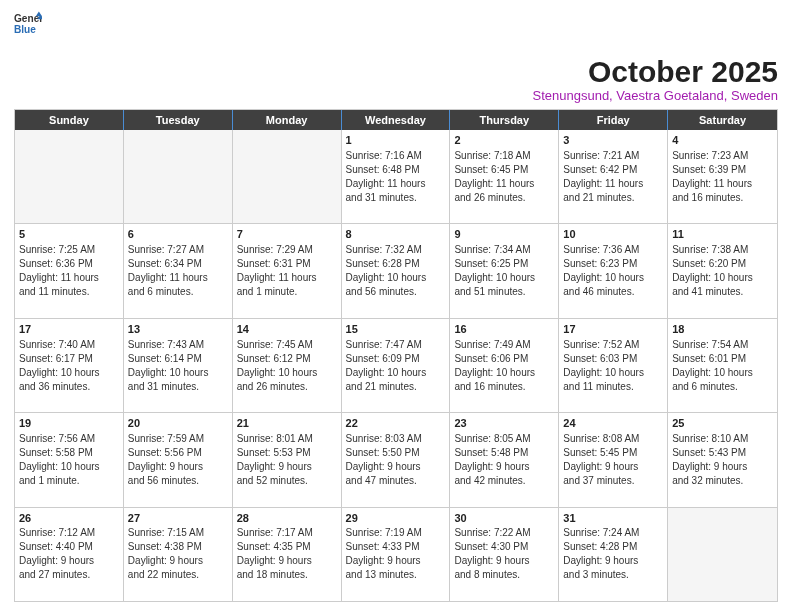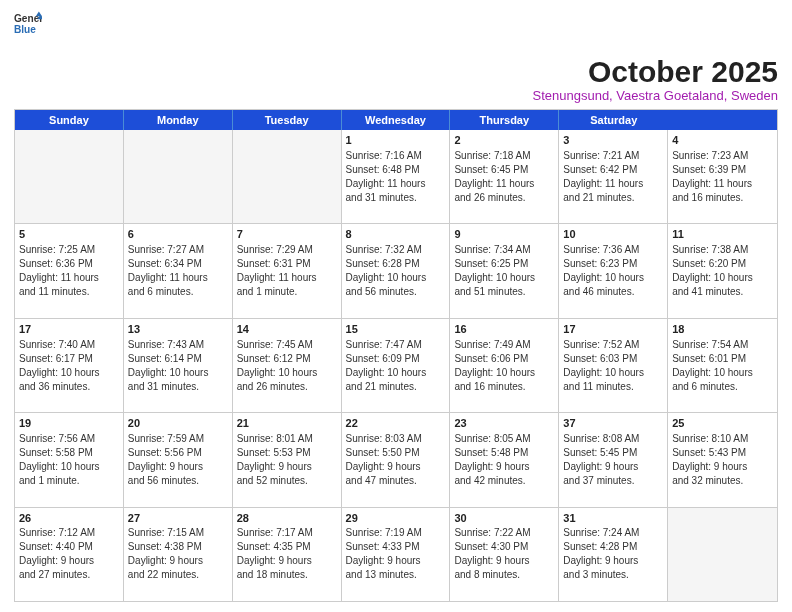--- a/index.html
+++ b/index.html
@@ -48,21 +48,21 @@
     }
     .calendar {
       flex: 1;
       display: flex;
       flex-direction: column;
       border: 1px solid #ccc;
     }
     .cal-header {
       display: grid;
       grid-template-columns: repeat(7, 1fr);
-      background: #1d4ed8;
+      background: #404040;
     }
     .cal-header-cell {
       color: #fff;
       font-size: 11px;
       font-weight: bold;
       text-align: center;
       padding: 4px 2px;
       border-right: 1px solid #4a8dd5;
     }
     .cal-header-cell:last-child { border-right: none; }
@@ -117,24 +117,25 @@
     </div>
     <div class="title-block">
       <div class="month-title">October 2025</div>
       <div class="location">Stenungsund, Vaestra Goetaland, Sweden</div>
     </div>
   </div>
 
   <div class="calendar">
     <div class="cal-header">
     <div class="cal-header-cell">Sunday</div>
+        <div class="cal-header-cell">Tuesday</div>
         <div class="cal-header-cell">Monday</div>
-        <div class="cal-header-cell">Tuesday</div>
         <div class="cal-header-cell">Wednesday</div>
         <div class="cal-header-cell">Thursday</div>
+        <div class="cal-header-cell">Friday</div>
         <div class="cal-header-cell">Saturday</div>
       </div>
     <div class="cal-body">
     <div class="cal-row">
           <div class="cal-cell empty"></div>
           <div class="cal-cell empty"></div>
           <div class="cal-cell empty"></div>
           <div class="cal-cell">
             <span class="day-num">1</span>
             <div class="cell-text">Sunrise: 7:16 AM<br>Sunset: 6:48 PM<br>Daylight: 11 hours<br>and 31 minutes.</div>
@@ -227,21 +228,21 @@
           </div>
           <div class="cal-cell">
             <span class="day-num">22</span>
             <div class="cell-text">Sunrise: 8:03 AM<br>Sunset: 5:50 PM<br>Daylight: 9 hours<br>and 47 minutes.</div>
           </div>
           <div class="cal-cell">
             <span class="day-num">23</span>
             <div class="cell-text">Sunrise: 8:05 AM<br>Sunset: 5:48 PM<br>Daylight: 9 hours<br>and 42 minutes.</div>
           </div>
           <div class="cal-cell">
-            <span class="day-num">37</span>
+            <span class="day-num">24</span>
             <div class="cell-text">Sunrise: 8:08 AM<br>Sunset: 5:45 PM<br>Daylight: 9 hours<br>and 37 minutes.</div>
           </div>
           <div class="cal-cell">
             <span class="day-num">25</span>
             <div class="cell-text">Sunrise: 8:10 AM<br>Sunset: 5:43 PM<br>Daylight: 9 hours<br>and 32 minutes.</div>
           </div>
         </div>
         <div class="cal-row">
           <div class="cal-cell">
             <span class="day-num">26</span>

